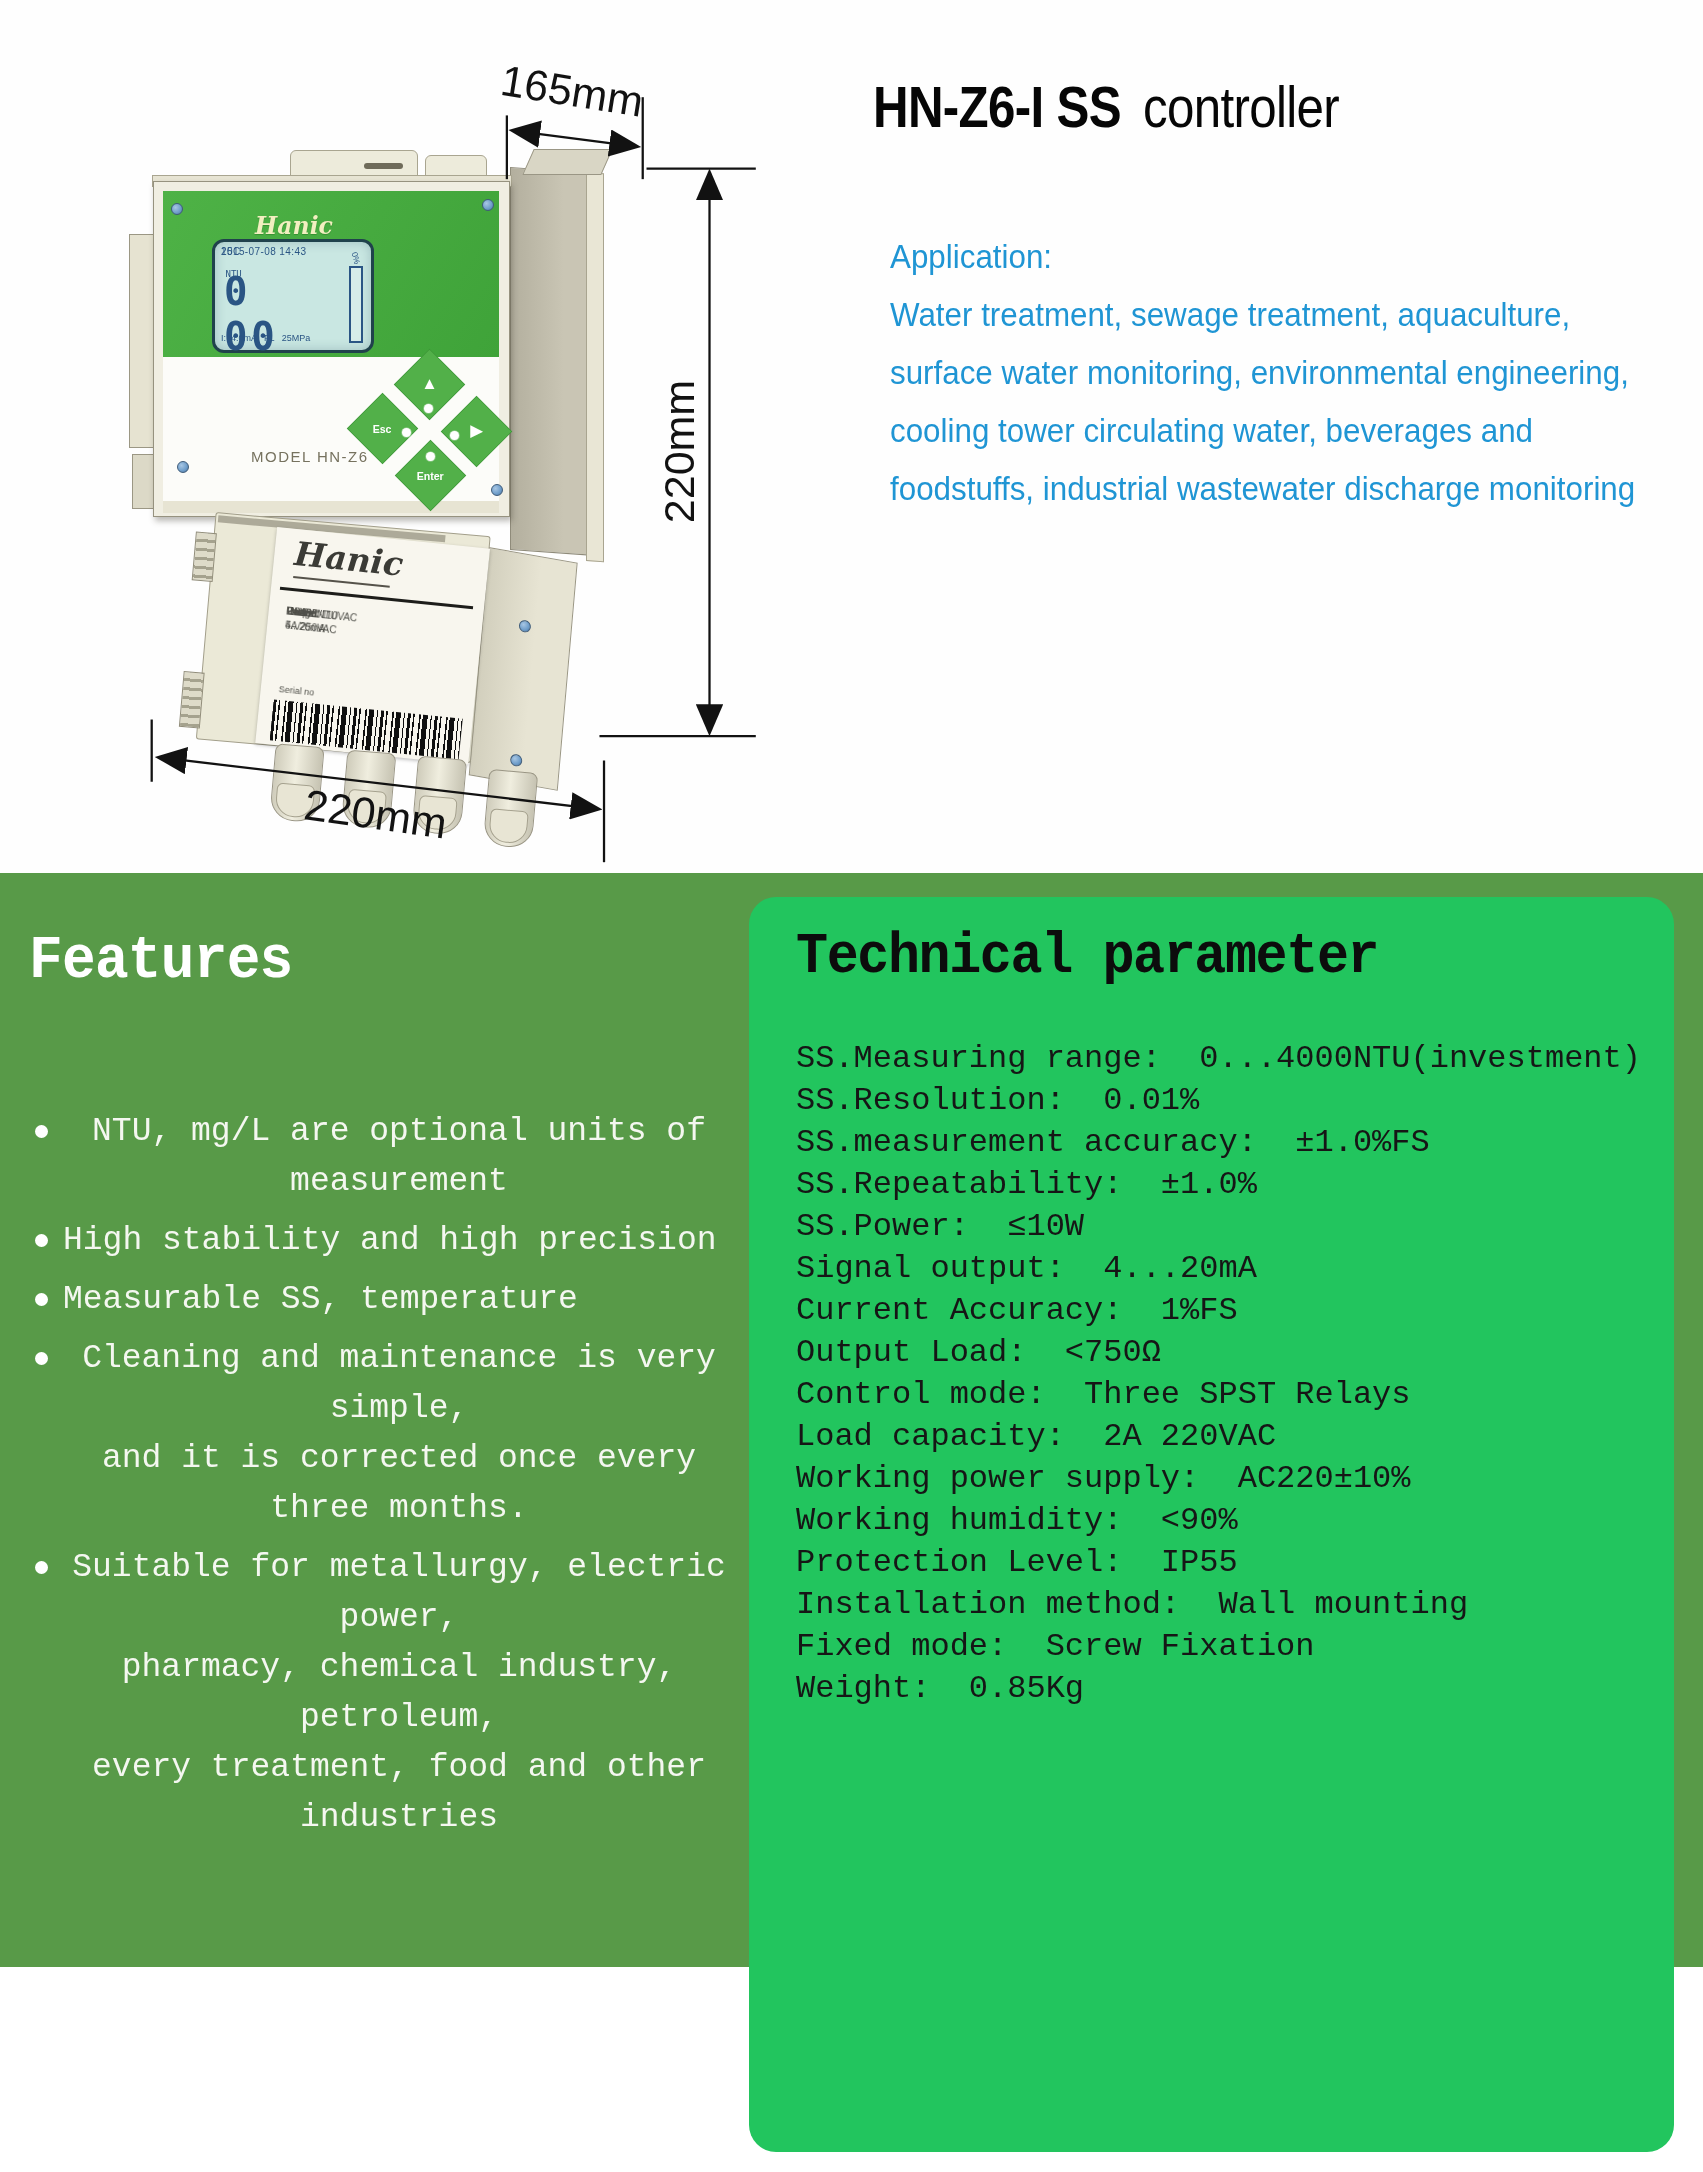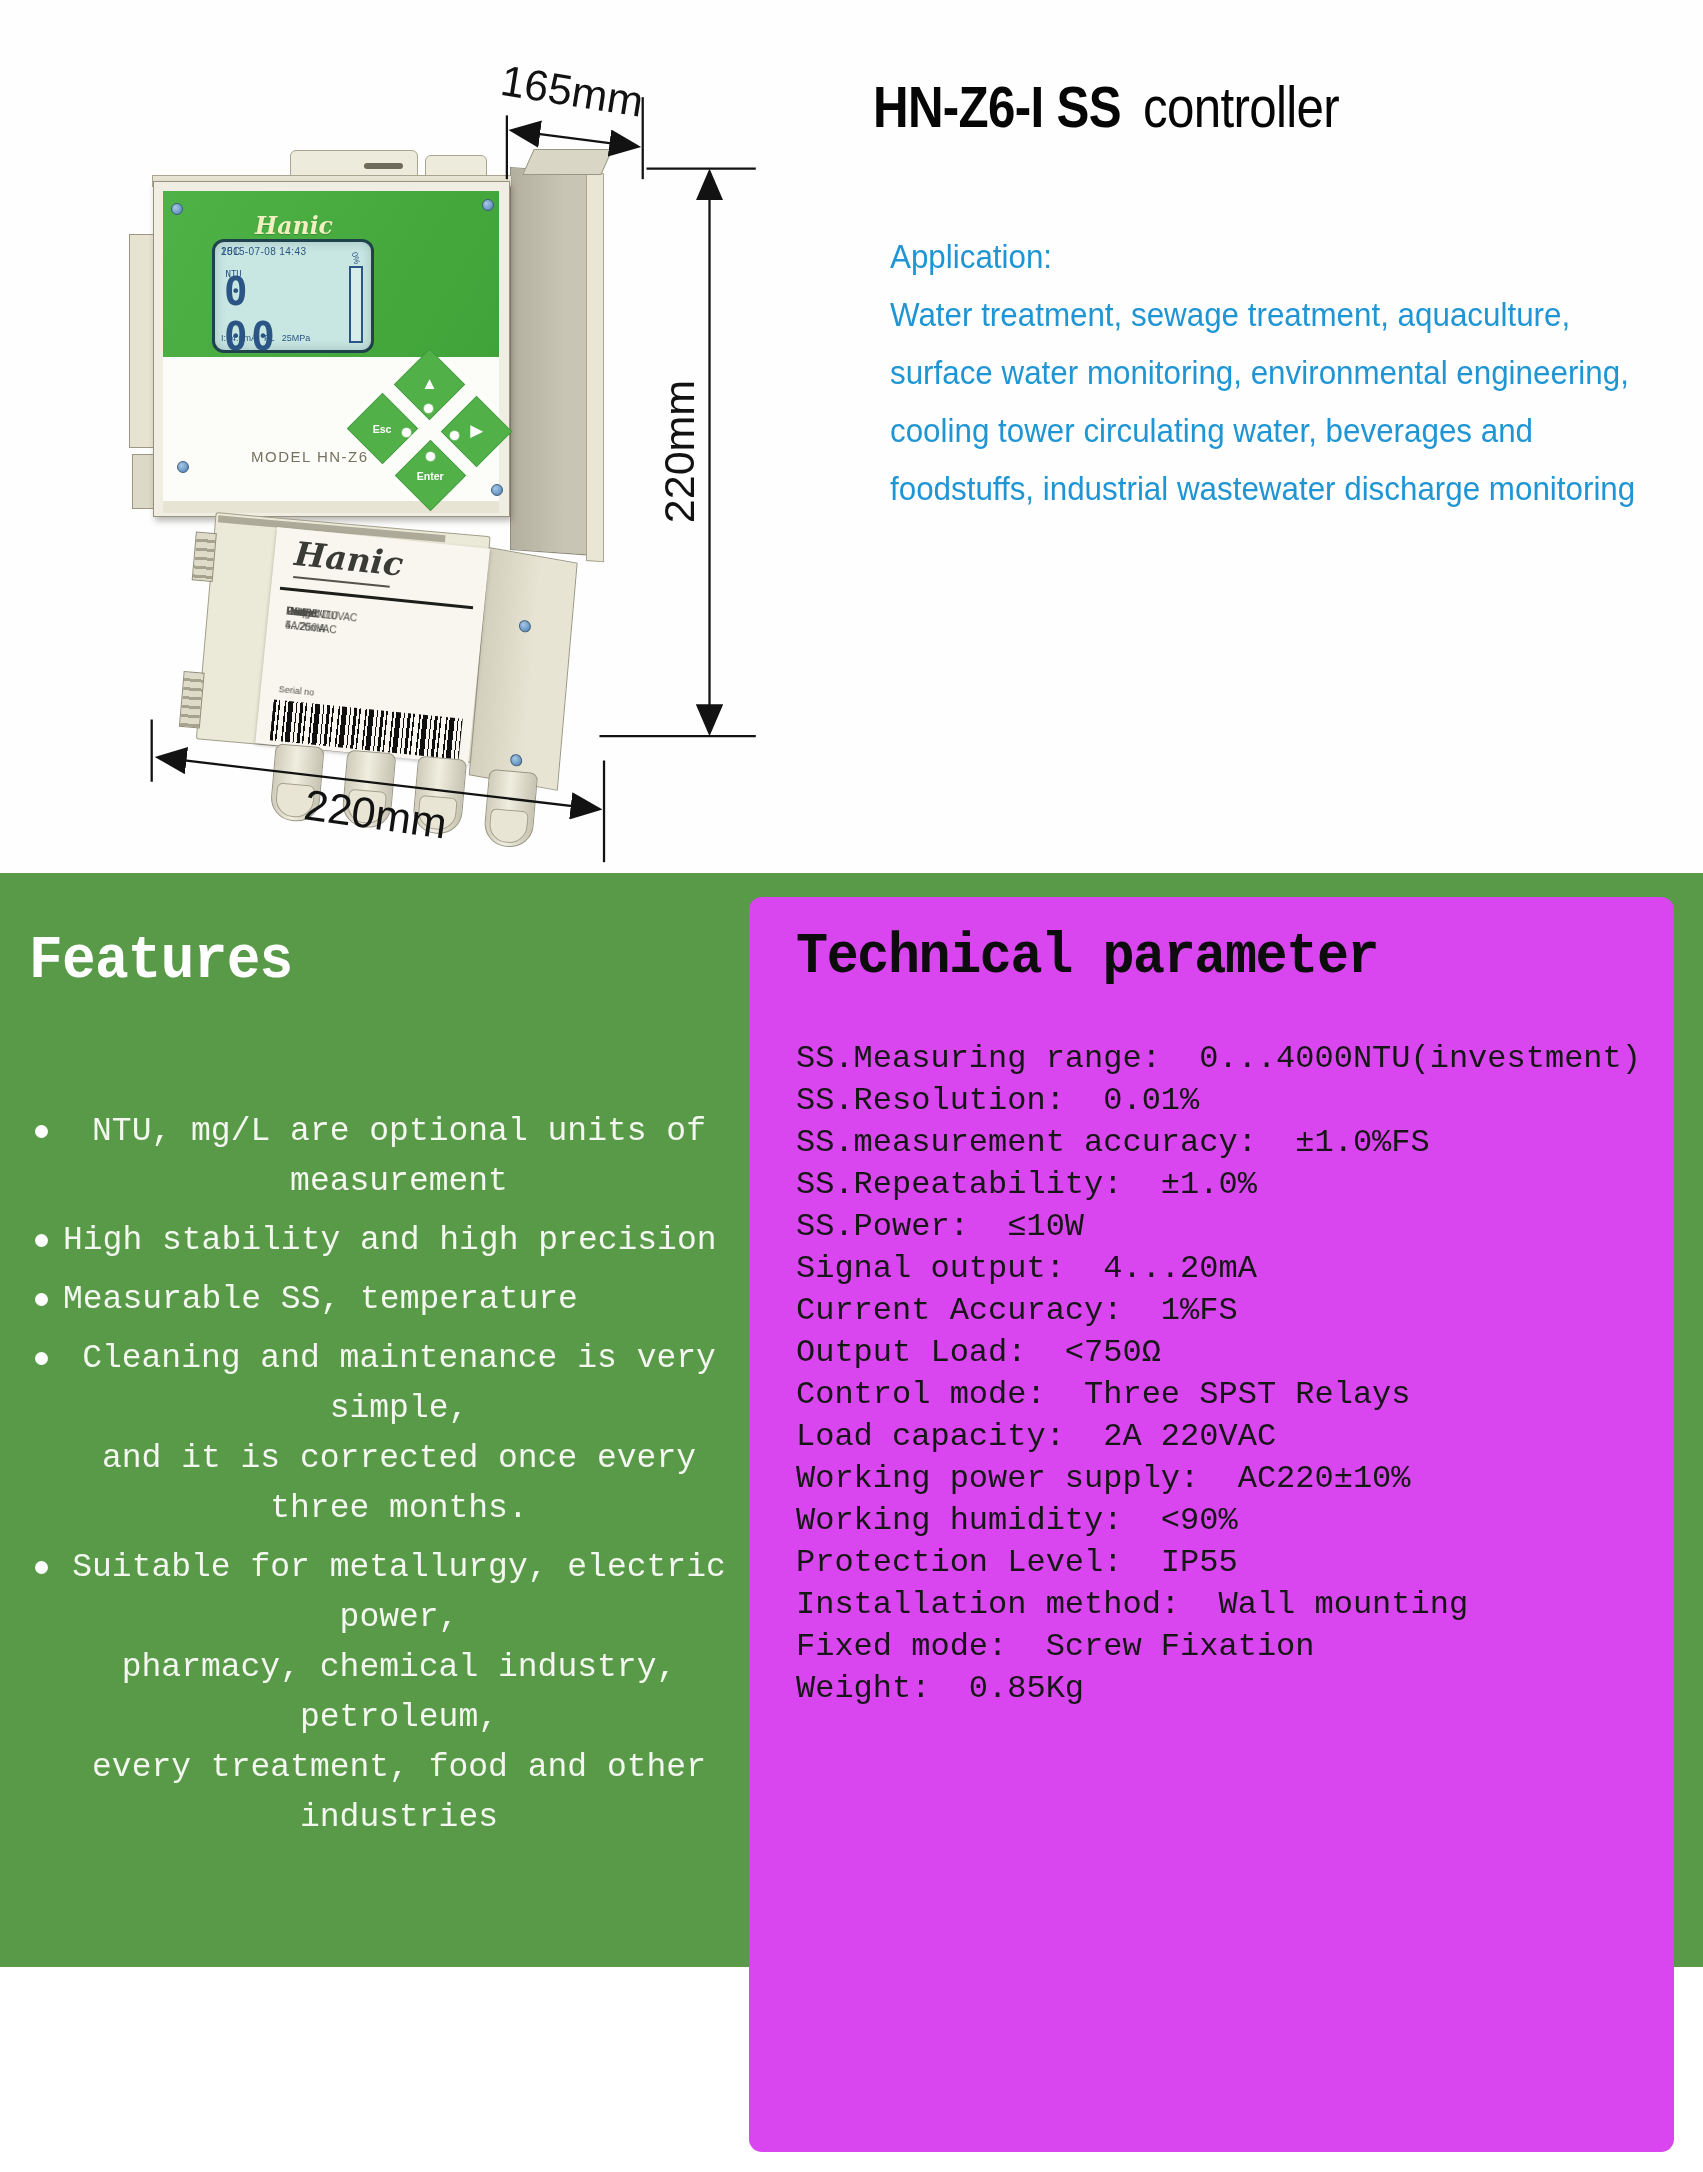--- a/index.html
+++ b/index.html
@@ -136,21 +136,21 @@
   .features{position:absolute;left:29px;top:53px;width:706px;color:#f4f7f0;}
   .features-heading{font-size:61px;font-weight:bold;letter-spacing:-0.8px;margin:0;
     transform:scaleX(.92);transform-origin:left top;color:#fff;}
   .feature-list{margin-top:112px;}
   .feature-item{display:flex;margin-bottom:9px;text-align:center;}
   .feature-bullet{flex:0 0 auto;width:13px;height:13px;border-radius:50%;background:#fff;
     margin:18px 15px 0 6px;}
   .feature-text{font-size:33px;line-height:50px;}
 
   .tech-card{position:absolute;left:749px;top:24px;width:925px;height:1255px;
-    background:#d946ef;border-radius:13px;}
+    background:#22c55e;border-radius:27px;}
   .tech-heading{margin:27px 0 0 47px;font-size:58px;font-weight:bold;color:#0c0c0c;
     letter-spacing:-1.5px;transform:scaleX(.92);transform-origin:left top;}
   .tech-params{margin:49px 0 0 47px;}
   .param-line{font-size:32px;line-height:42px;color:#161616;white-space:pre-wrap;}
 </style>
 </head>
 <body>
 
 <div class="top-section">
 

